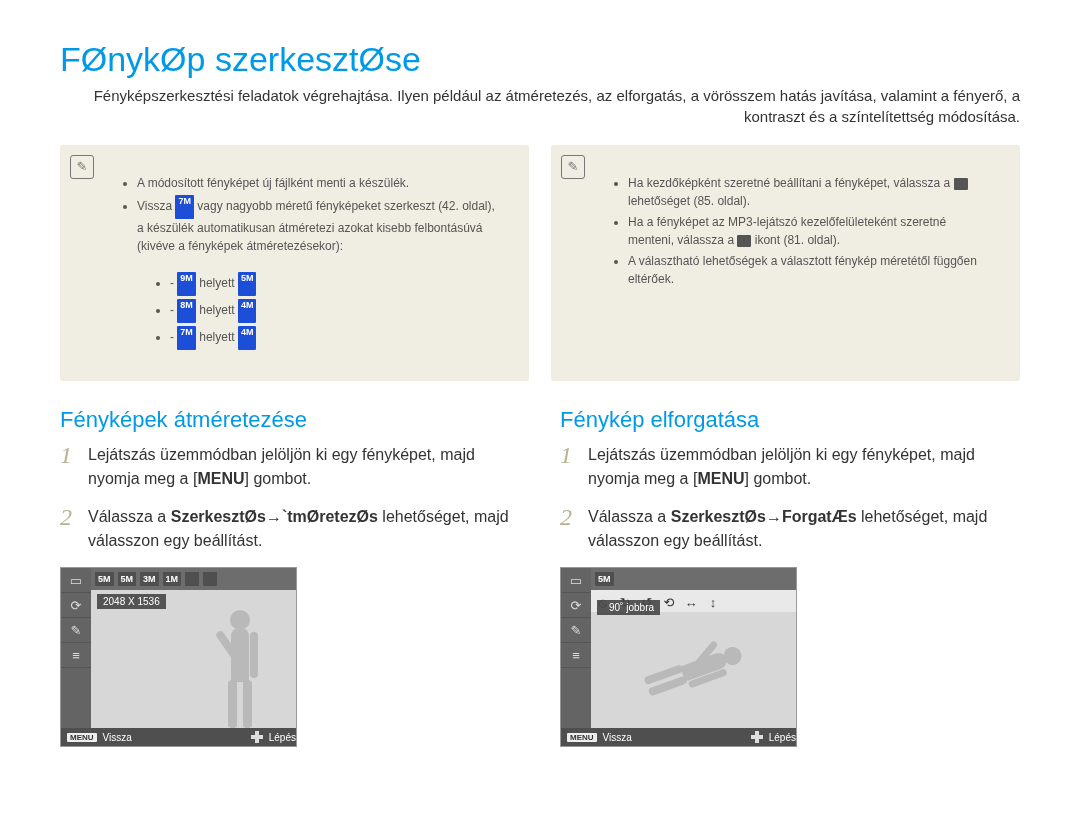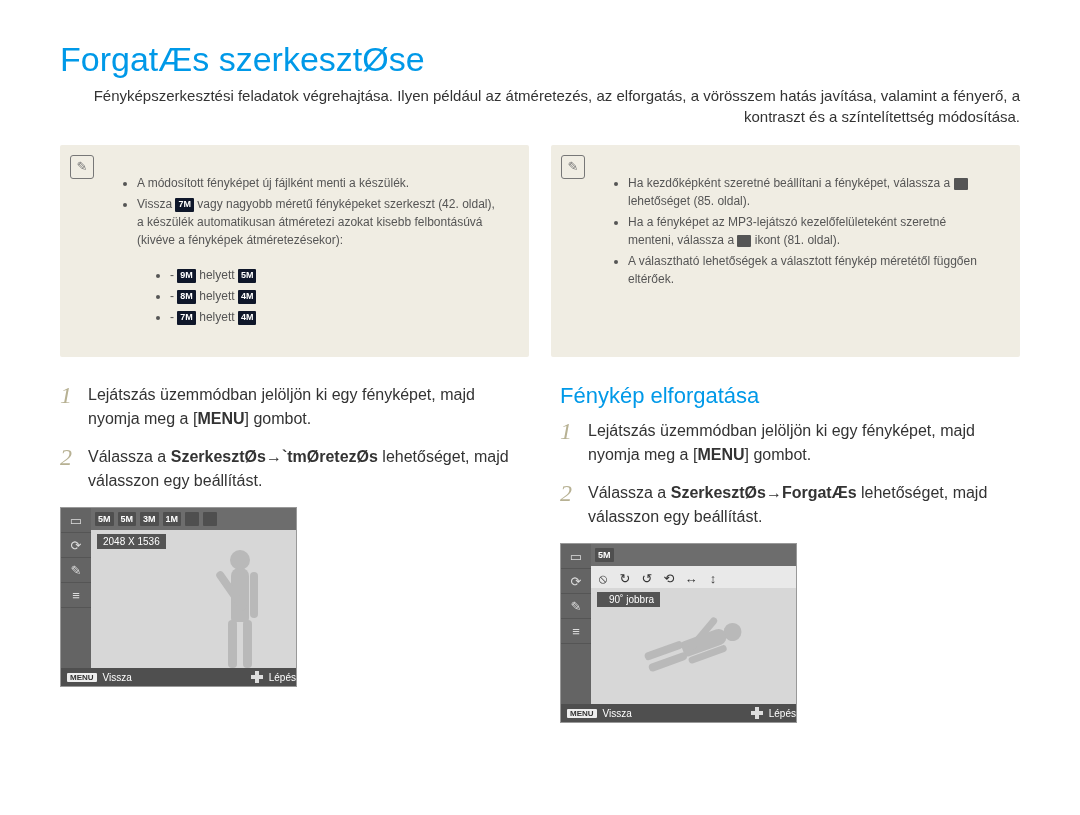--- a/index.html
+++ b/index.html
@@ -67,28 +67,28 @@
   .sublist {
     list-style: none;
     padding-left: 4px;
     margin: 2px 0 0 0;
   }
   .sublist li::before {
     content: "- ";
   }
   .chip {
     display: inline-block;
-    background: #0f172a;
+    background: #1d4ed8;
     color: #fff;
     font-size: 9px;
     font-weight: bold;
     padding: 0 3px;
     border-radius: 1px;
     line-height: 12px;
-    height: 14px;
+    height: 24px;
     vertical-align: middle;
   }
   .inline-icon {
     display: inline-block;
     width: 14px;
     height: 12px;
     background: #555;
     border-radius: 1px;
     vertical-align: middle;
   }
@@ -312,21 +312,21 @@
     margin-top: 46px;
   }
   .arrow {
     display:inline-block;
   }
 </style>
 </head>
 <body>
 
 <div class="page">
-  <h1 class="title">ForgatÆs szerkesztØse</h1>
+  <h1 class="title">FØnykØp szerkesztØse</h1>
   <p class="intro">Fényképszerkesztési feladatok végrehajtása. Ilyen például az átméretezés, az elforgatás, a vörösszem hatás javítása, valamint a fényerő, a kontraszt és a színtelítettség módosítása.</p>
 
   <div class="notes-row">
     <div class="note-box">
       <div class="note-icon">✎</div>
       <ul>
         <li>A módosított fényképet új fájlként menti a készülék.</li>
         <li>
           <span>Vissza </span>
           <span class="chip">7M</span>
@@ -354,20 +354,21 @@
           <span> ikont (81. oldal).</span>
         </li>
         <li>A választható lehetőségek a választott fénykép méretétől függően eltérőek.</li>
       </ul>
     </div>
   </div>
 
   <div class="columns">
 
     <div class="col">
+      <h2 class="subhead">Fényképek átméretezése</h2>
 
       <div class="step">
         <div class="step-num">1</div>
         <div class="step-text">
           <span>Lejátszás üzemmódban jelöljön ki egy fényképet, majd nyomja meg a [</span><span class="menu-label">MENU</span><span>] gombot.</span>
         </div>
       </div>
 
       <div class="step">
         <div class="step-num">2</div>
@@ -453,21 +454,21 @@
         <div class="screen-main" style="top:44px;">
           <div class="silhouette-lying">
             <div class="head"></div>
               <div class="body"></div>
             <div class="arm-l"></div>
               <div class="arm-r"></div>
             <div class="leg-l"></div>
               <div class="leg-r"></div>
           </div>
         </div>
-        <div class="screen-info" style="top:48px;padding-left:12px;">90˚ jobbra</div>
+        <div class="screen-info" style="top:32px;padding-left:12px;">90˚ jobbra</div>
         <div class="screen-bottom">
           <div class="bb-left">
             <span class="bb-chip">MENU</span>
             <span>Vissza</span>
           </div>
           <div class="bb-right">
             <span class="bb-dpad"></span>
             <span>Lépés</span>
           </div>
         </div>

